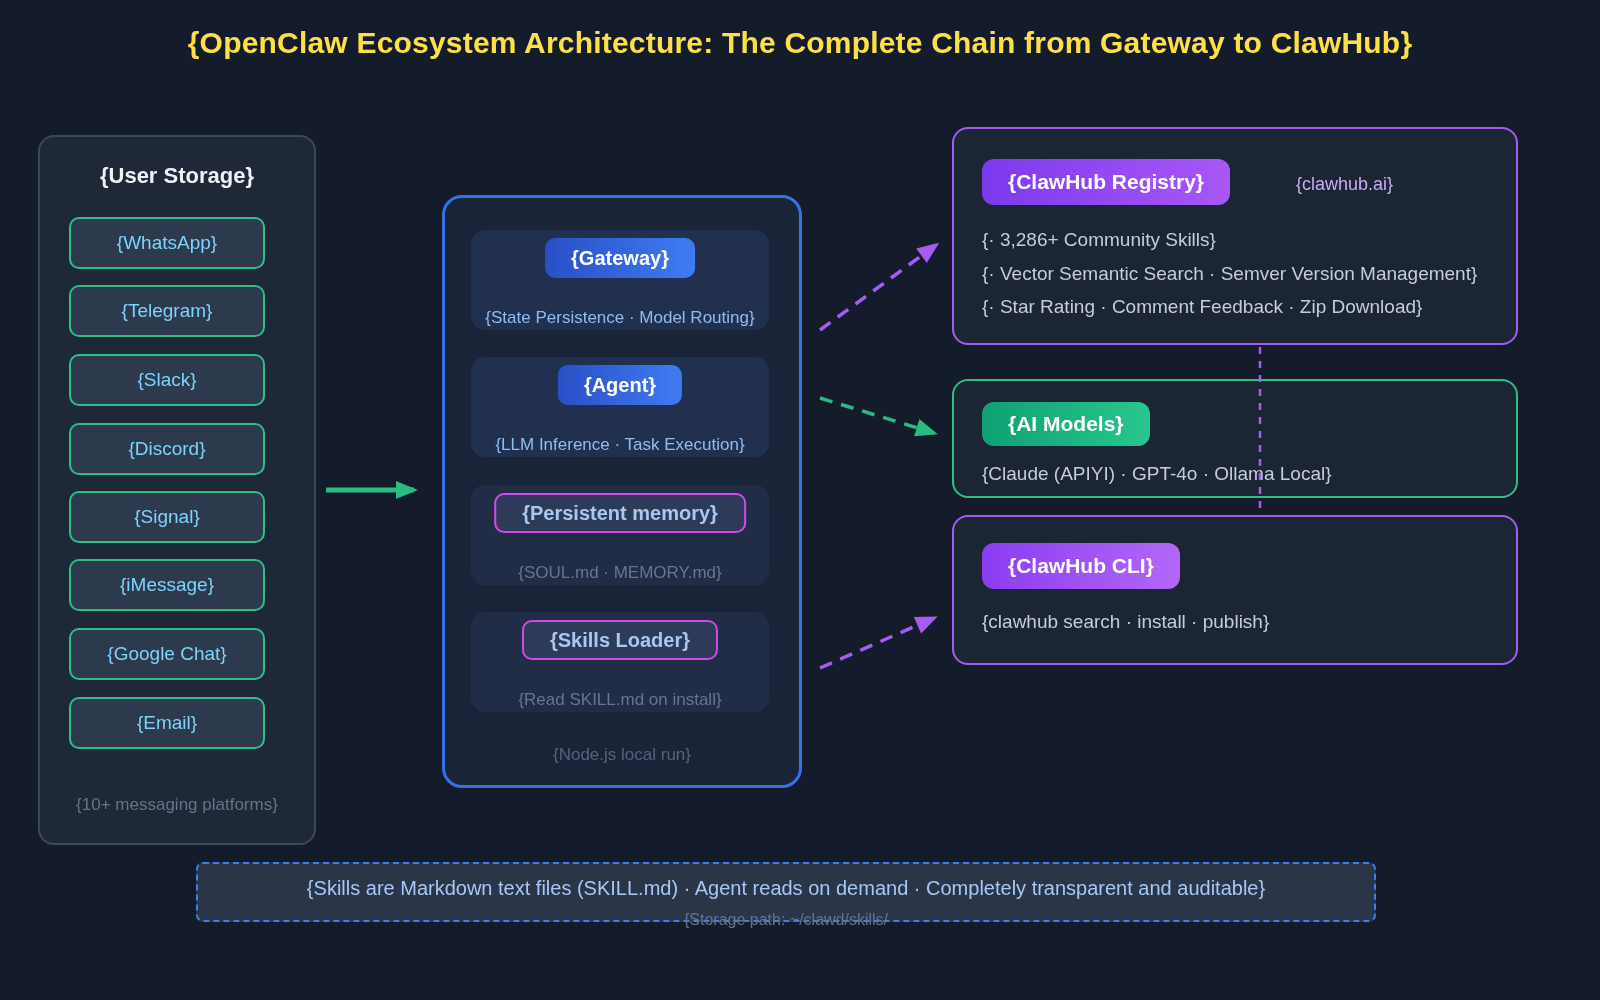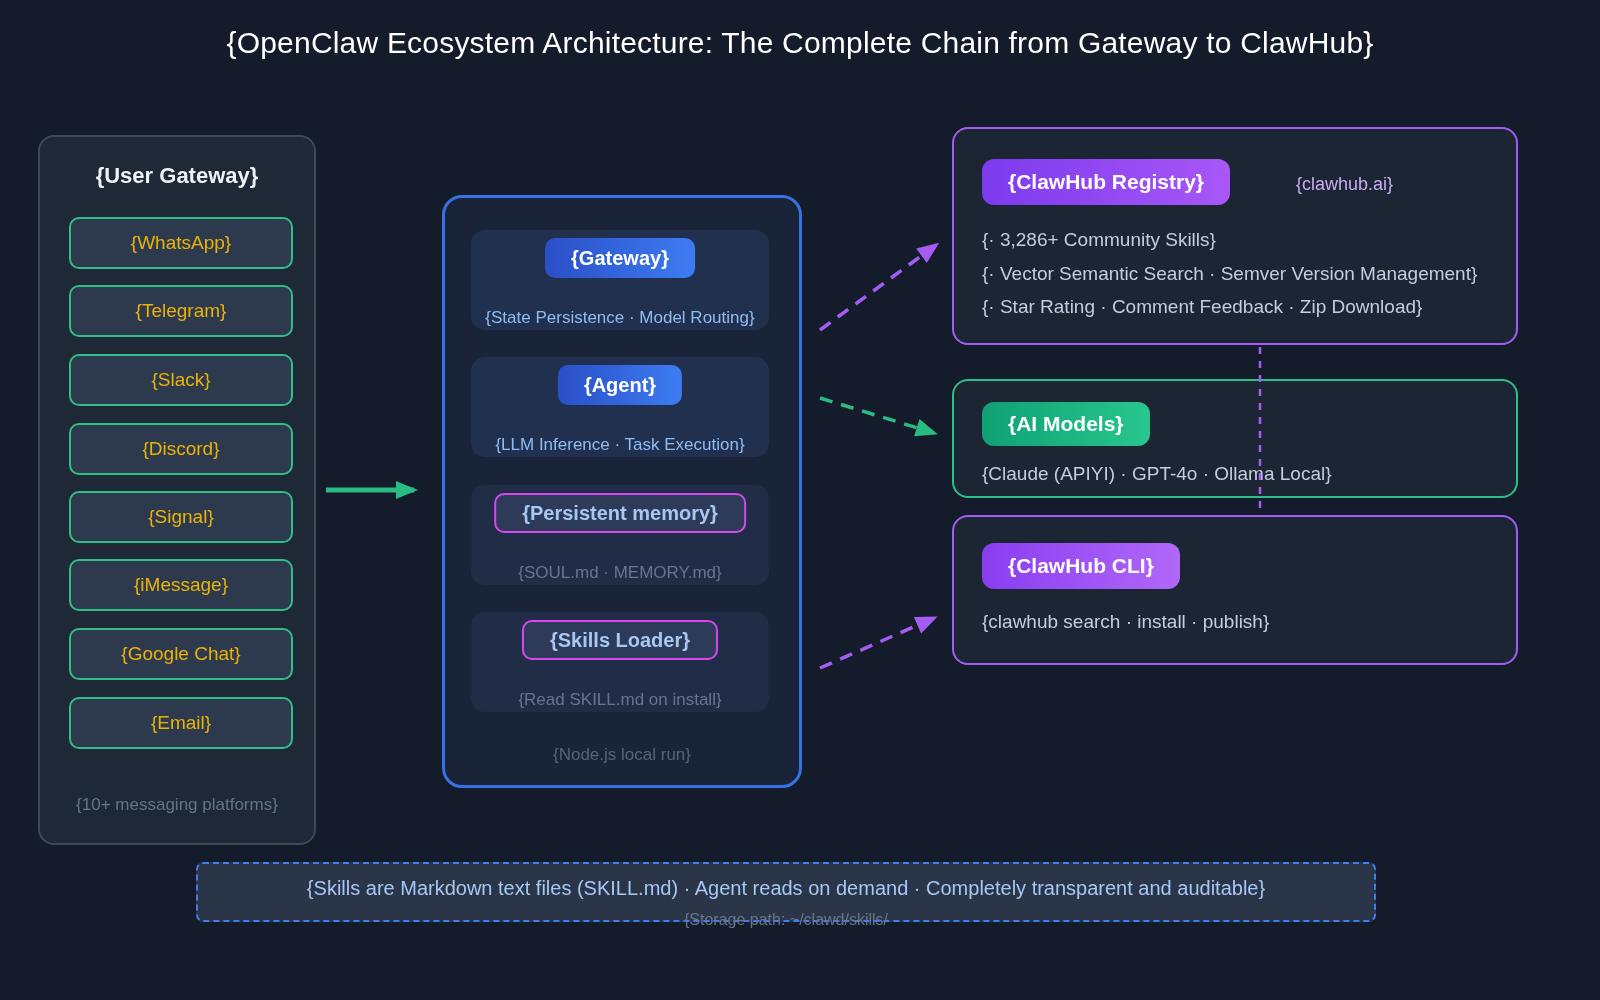--- a/index.html
+++ b/index.html
@@ -3,34 +3,34 @@
 <meta charset="utf-8">
 <style>
   html,body{margin:0;padding:0;}
   body{
     width:1600px;height:1000px;position:relative;overflow:hidden;
     background:#141b2a;
     font-family:"Liberation Sans",sans-serif;
   }
   .page-title{
     position:absolute;top:26px;left:0;width:100%;text-align:center;
-    color:#ffffff;font-size:30px;font-weight:normal;letter-spacing:.2px;
+    color:#fde047;font-size:30px;font-weight:bold;letter-spacing:.2px;
   }
   
   .entrance{
     position:absolute;left:38px;top:135px;width:278px;height:710px;
     background:#1e2836;border:2px solid #3d4959;border-radius:16px;box-sizing:border-box;
   }
   .entrance-title{position:absolute;top:26px;left:0;width:100%;text-align:center;
     color:#eef2f7;font-size:22px;font-weight:bold;}
   .platform{
-    position:absolute;left:29px;width:224px;height:52px;box-sizing:border-box;
+    position:absolute;left:29px;width:196px;height:52px;box-sizing:border-box;
     background:#2d3a4e;border:2px solid #2fbe86;border-radius:10px;
     display:flex;align-items:center;justify-content:center;
-    color:#eab308;font-size:19px;
+    color:#7dd3fc;font-size:19px;
   }
   .entrance-footer{position:absolute;top:658px;left:0;width:100%;text-align:center;
     color:#64748b;font-size:17px;}
   
   .core{
     position:absolute;left:442px;top:195px;width:360px;height:593px;box-sizing:border-box;
     background:#1a2438;border:3px solid #3671e6;border-radius:20px;
   }
   .module{position:absolute;left:26px;width:298px;height:100px;border-radius:14px;}
   .module.solid{background:#20304e;}
@@ -76,21 +76,21 @@
     color:#66748c;font-size:16px;}
   
   .overlay{position:absolute;left:0;top:0;width:1600px;height:1000px;pointer-events:none;z-index:10;}
 </style>
 </head>
 <body>
 
 <div class="page-title">{OpenClaw Ecosystem Architecture: The Complete Chain from Gateway to ClawHub}</div>
 
 <div class="entrance">
-  <div class="entrance-title">{User Gateway}</div>
+  <div class="entrance-title">{User Storage}</div>
   <div class="platform" style="top:80px">{WhatsApp}</div>
   <div class="platform" style="top:148px">{Telegram}</div>
   <div class="platform" style="top:217px">{Slack}</div>
   <div class="platform" style="top:286px">{Discord}</div>
   <div class="platform" style="top:354px">{Signal}</div>
   <div class="platform" style="top:422px">{iMessage}</div>
   <div class="platform" style="top:491px">{Google Chat}</div>
   <div class="platform" style="top:560px">{Email}</div>
   <div class="entrance-footer">{10+ messaging platforms}</div>
 </div>

